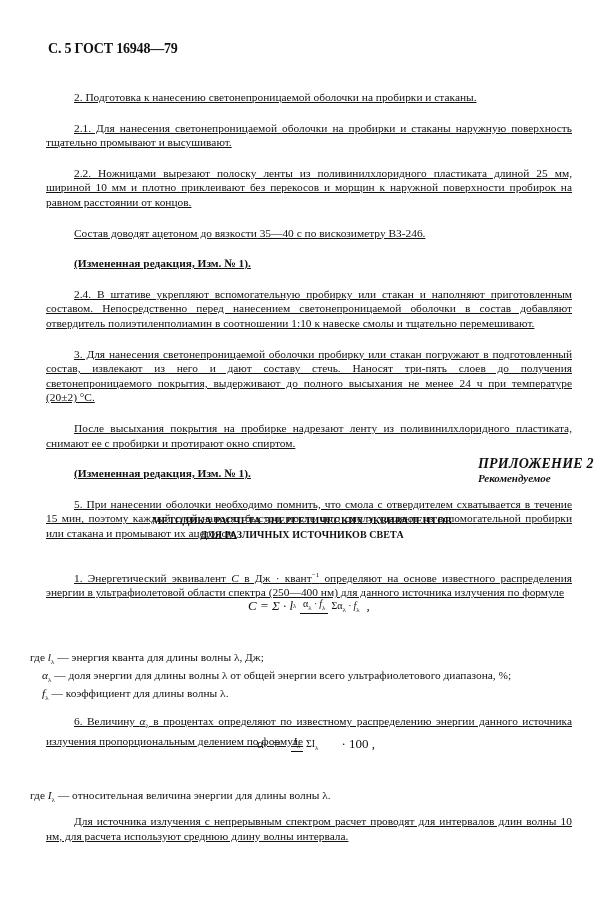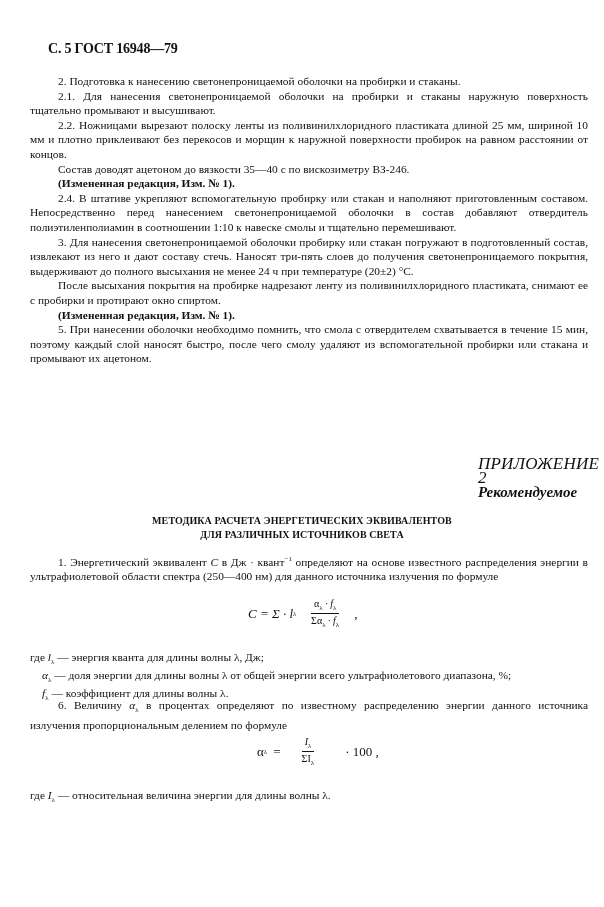--- a/index.html
+++ b/index.html
@@ -7,34 +7,34 @@
       width: 604px; height: 907px; position: relative; overflow: hidden;
       font-family: "Liberation Serif", "DejaVu Serif", serif;
       color: #111111;
     }
     .page { position: absolute; left: 0; top: 0; width: 604px; height: 907px; }
     .header {
       position: absolute; left: 30px; top: 41px;
       font-size: 14px; font-weight: bold; letter-spacing: -0.2px; margin-left: 18px;
     }
     .block { position: absolute; left: 30px; width: 558px; font-size: 11.4px; line-height: 14.6px; }
-    .p { text-align: justify; text-align-last: left; margin: 0; }
+    .p { text-align: justify; text-align-last: left; margin: 16px; text-decoration: underline; }
     .ind { text-indent: 28px; }
     .bold { font-weight: bold; }
     .right-block { position: absolute; left: 478px; top: 457px; font-size: 12px; line-height: 14px; font-style: italic; }
-    .right-block .t1 { font-weight: normal; font-size: 17px; letter-spacing: 0.2px; }
-    .right-block .t2 { font-weight: bold; font-size: 15px; }
+    .right-block .t1 { font-weight: bold; font-size: 14px; letter-spacing: 0.2px; }
+    .right-block .t2 { font-weight: bold; font-size: 11px; }
     .title {
       position: absolute; left: 0; width: 604px; top: 514px; text-align: center;
       font-weight: bold; font-size: 10px; line-height: 13.5px; letter-spacing: 0.1px;
     }
     .formula {
       position: absolute; font-size: 13px; display: flex; align-items: center; justify-content: center;
     }
-    .frac { display: inline-flex; flex-direction: column; align-items: center; margin: 0 12px; font-size: 10px; }
+    .frac { display: inline-flex; flex-direction: row; align-items: center; margin: 0 4px; font-size: 10px; }
     .frac .num { padding: 0 3px 1px; border-bottom: 1px solid #111; }
     .frac .den { padding: 1px 3px 0; }
     .it { font-style: italic; }
     sub { font-size: 7px; }
     .def { position: absolute; font-size: 11.4px; line-height: 22px; white-space: nowrap; }
   </style>
 </head>
 <body>
 
 <div class="page">
@@ -108,14 +108,17 @@
       <span class="den"><span>ΣI</span><sub>λ</sub></span>
     </span>
     <span style="margin-left:16px;">· 100 ,</span>
   </div>
 
   <div class="def" style="left:30px; top:784px;">
     <span>где </span><span class="it">I</span><sub>λ</sub>
     <span>— относительная величина энергии для длины волны λ.</span>
   </div>
 
+  <div class="block" style="top:798px;">
+    <p class="p ind">Для источника излучения с непрерывным спектром расчет проводят для интервалов длин волны 10 нм, для расчета используют среднюю длину волны интервала.</p>
+  </div>
 
 </div>
 
 </body></html>

